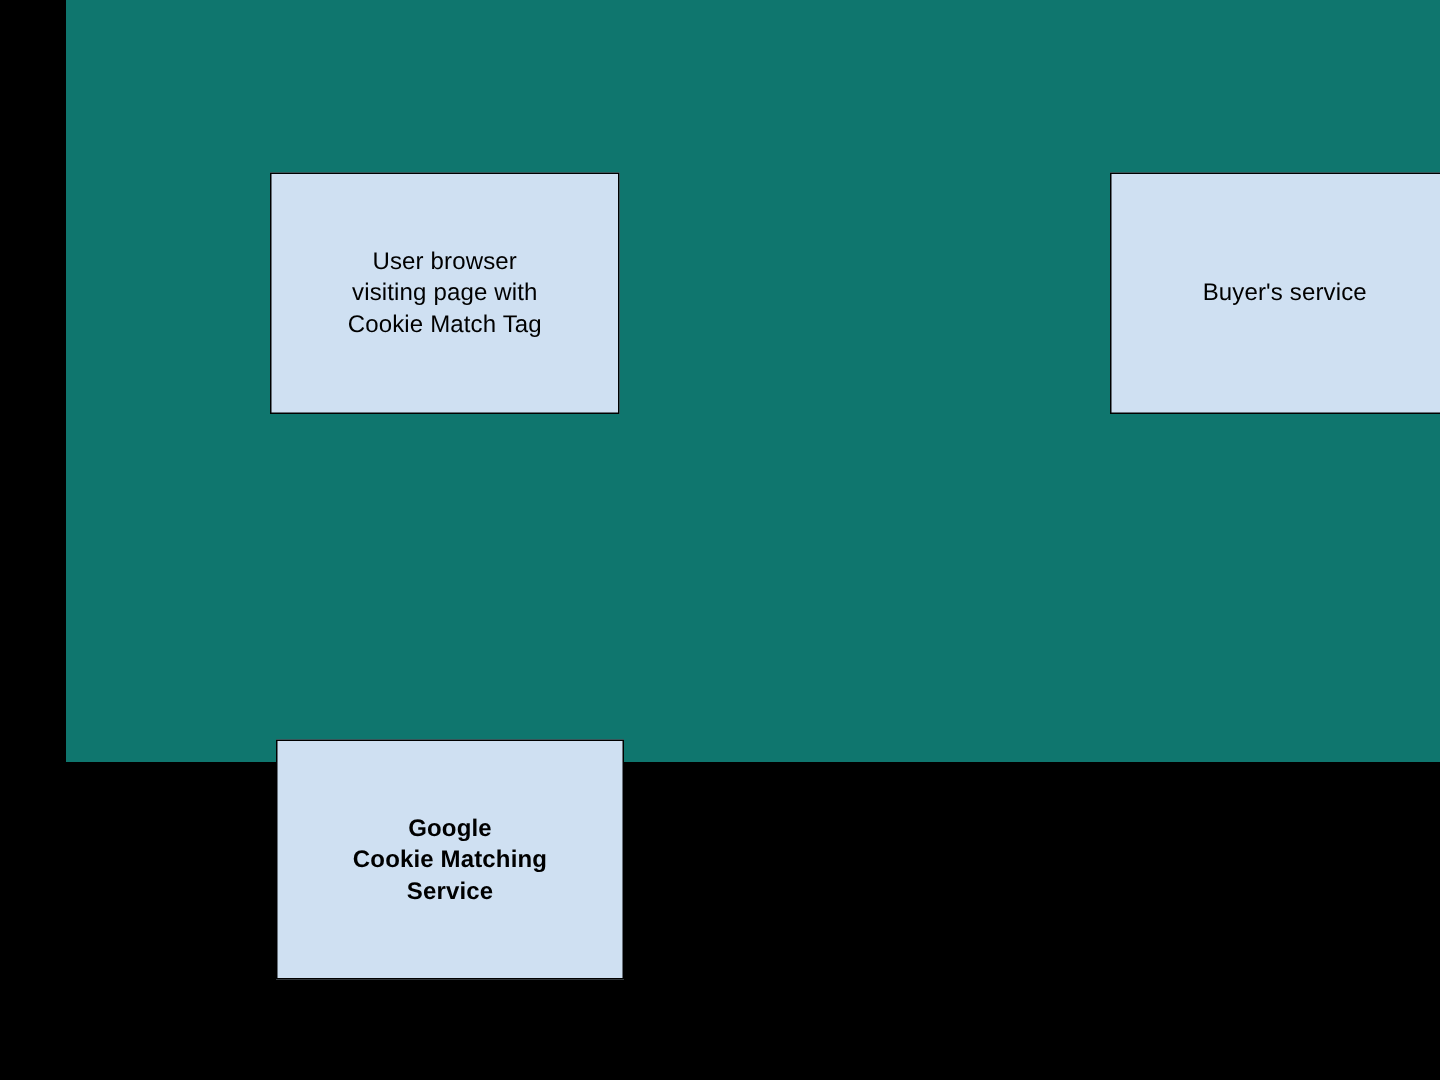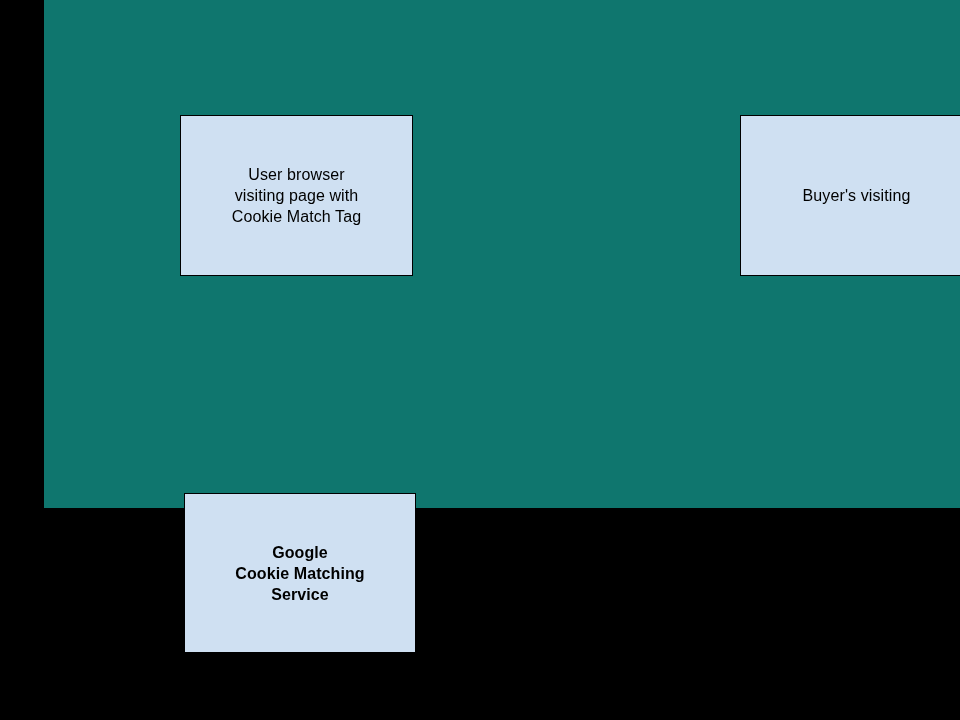--- a/index.html
+++ b/index.html
@@ -85,21 +85,21 @@
 
   <svg id="connector-layer" viewBox="0 0 960 720" xmlns="http://www.w3.org/2000/svg" aria-hidden="true"></svg>
 
   <div class="node" id="node-user-browser">
     <div class="node-label">User browser
 visiting page with
 Cookie Match Tag</div>
   </div>
 
   <div class="node" id="node-buyers-service">
-    <div class="node-label">Buyer's visiting</div>
+    <div class="node-label">Buyer's service</div>
   </div>
 
   <div class="node" id="node-google-cookie-matching-service">
     <div class="node-label">Google
 Cookie Matching
 Service</div>
   </div>
 
 </div>
 

